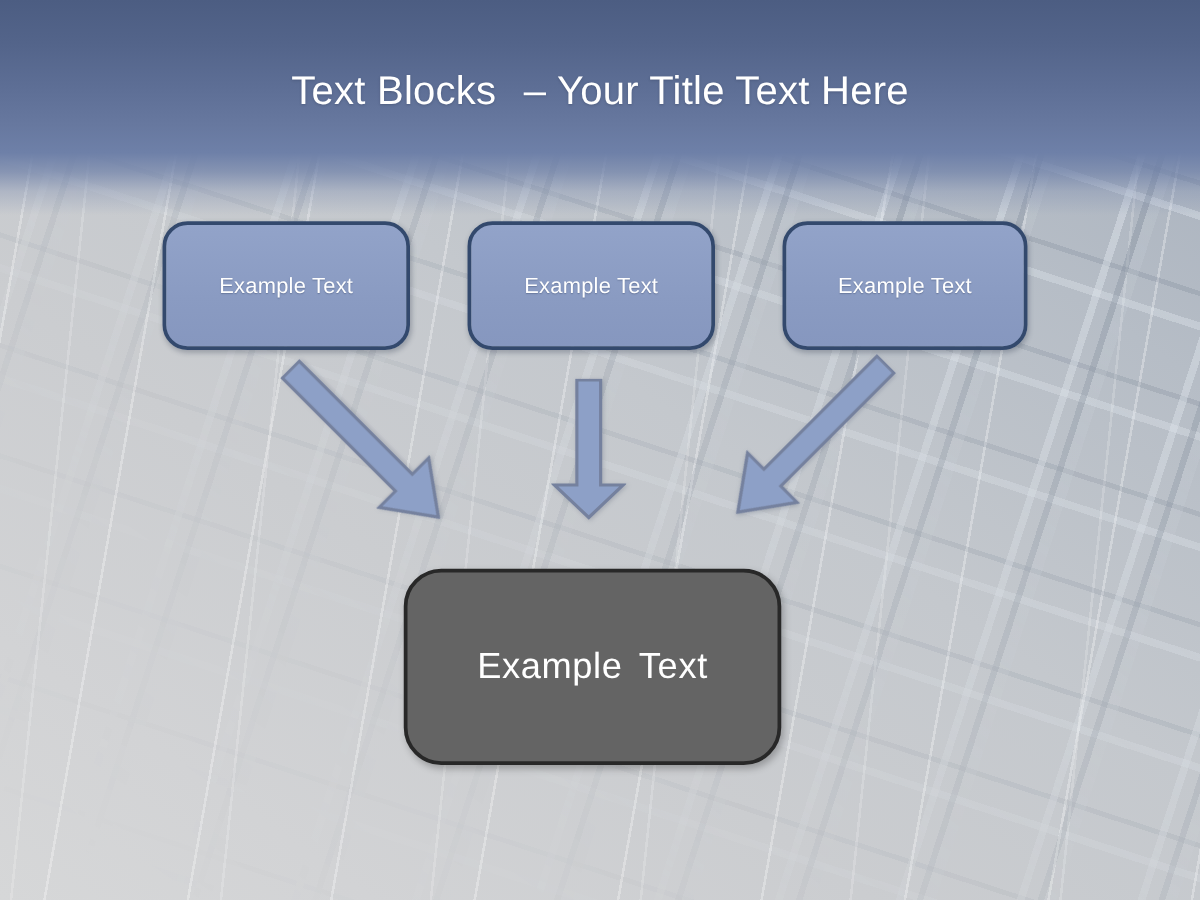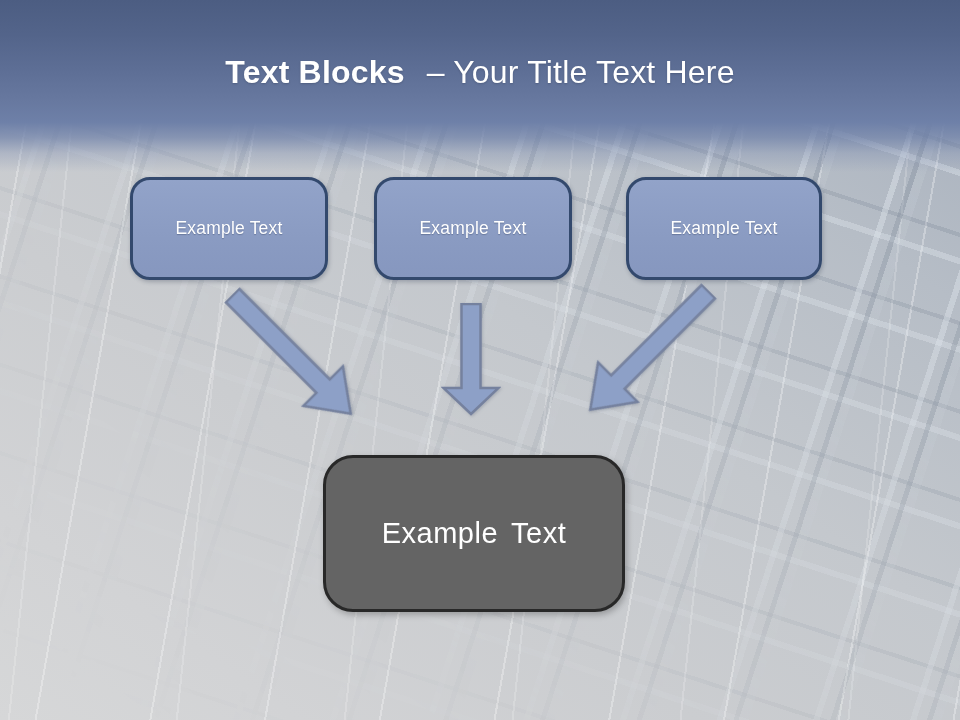--- a/index.html
+++ b/index.html
@@ -34,21 +34,21 @@
     background:linear-gradient(180deg,
       #4c5d82 0%, #53648a 20%, #5d6e95 40%, #67789f 58%, #6e80a8 71%,
       rgba(110,128,168,0.72) 80%, rgba(124,140,176,0.34) 89%, rgba(140,155,186,0) 100%);
   }
   .title{
     position:absolute;top:54px;left:0;width:960px;
     text-align:center;color:#ffffff;font-size:32px;line-height:1.15;
     letter-spacing:0.2px;margin:0;
     text-shadow:0 1px 2px rgba(30,40,60,0.25);
   }
-  .title .t-bold{font-weight:700;text-align:right;}
+  .title .t-bold{font-weight:400;text-align:right;}
   .title .t-reg{font-weight:400;margin-left:22px;}
   .tbox{
     position:absolute;top:177px;width:198px;height:103px;
     background:linear-gradient(180deg,#92a3c9 0%,#8a9bc2 60%,#8697bf 100%);
     border:3px solid #33496d;border-radius:20px;
     box-sizing:border-box;
     display:flex;align-items:center;justify-content:center;
     box-shadow:1px 2px 4px rgba(35,48,70,0.28);
   }
   .tbox .tbox-label{

